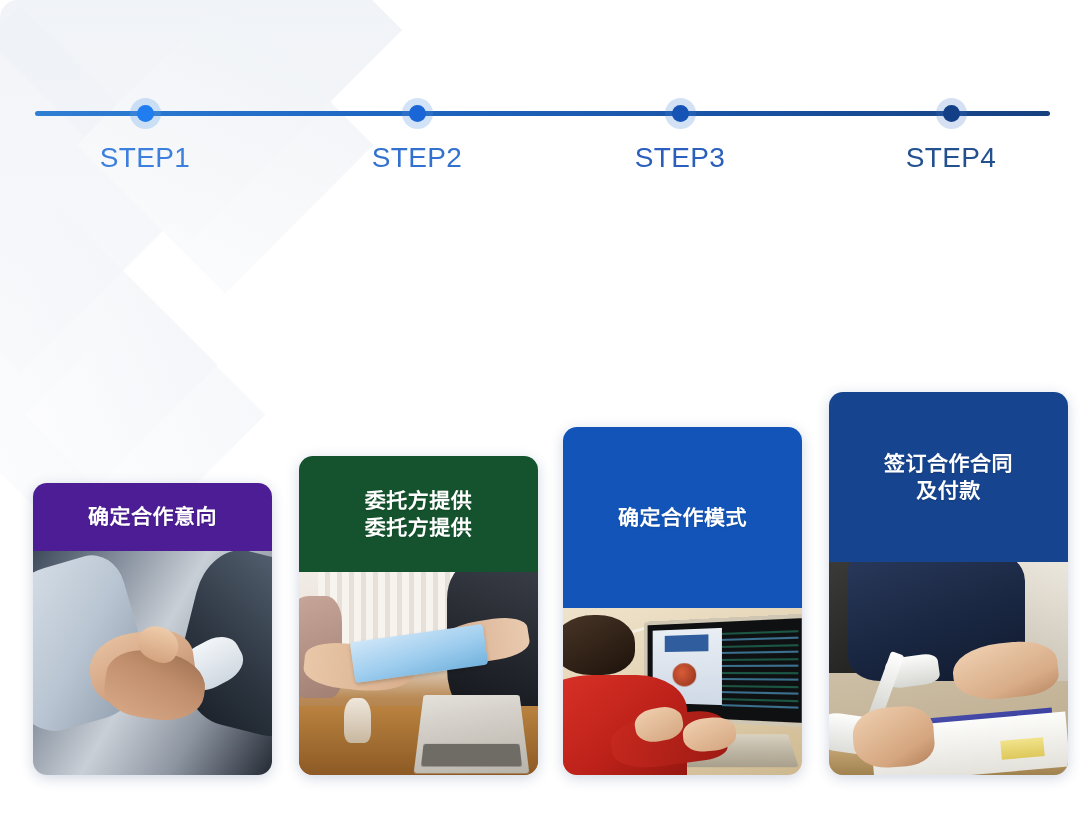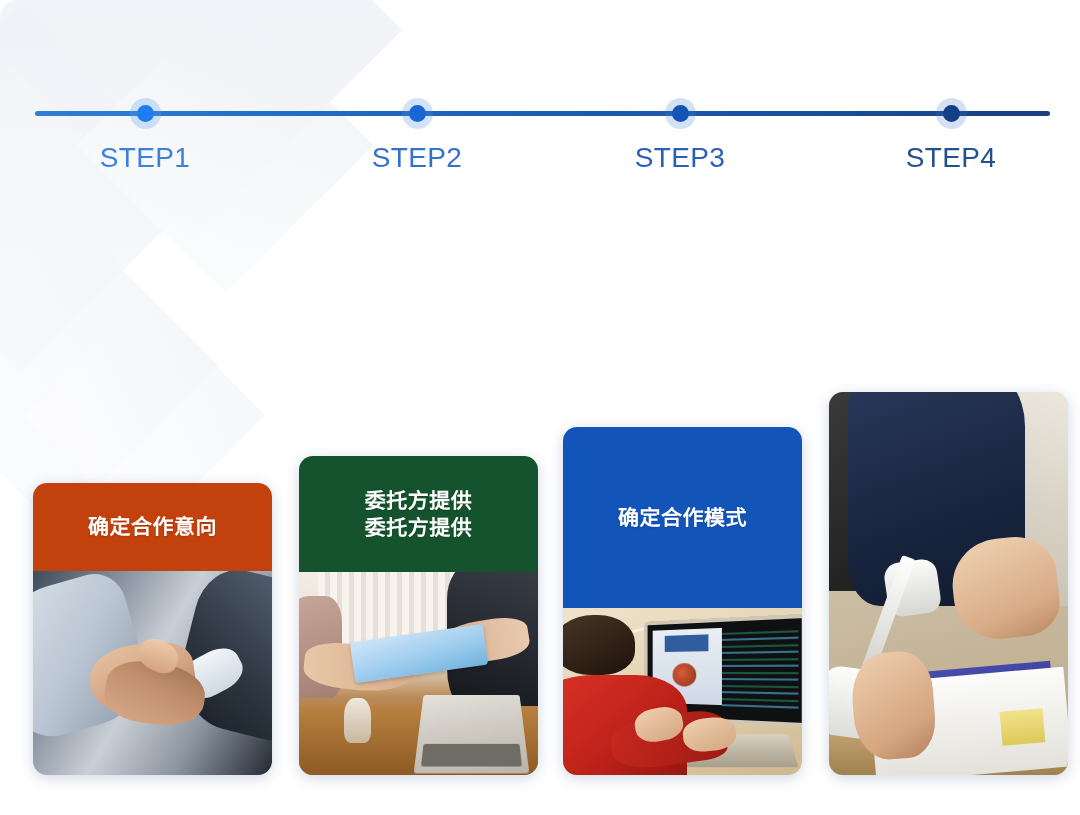--- a/index.html
+++ b/index.html
@@ -428,21 +428,21 @@
       <div class="node-dot" style="background:rgba(65,120,200,0.22)">
         <span class="core" style="background:#123f86"></span>
       </div>
       <div class="step-label" style="color:#23508f">STEP4</div>
     </div>
   </div>
 
   <div class="cards">
 
     <div class="card" style="left:33px; top:483px; height:292px">
-      <div class="card-head" style="background:#c2410c; height:88px">
+      <div class="card-head" style="background:#4c1d95; height:68px">
         <span>确定合作意向</span>
       </div>
       <div class="card-photo">
         <div class="photo-inner ph1">
           <div class="sleeveL"></div>
           <div class="sleeveR"></div>
           <div class="cuffR"></div>
           <div class="handA"></div>
           <div class="handB"></div>
           <div class="thumb"></div>
@@ -485,20 +485,24 @@
           <div class="head"></div>
           <div class="body"></div>
           <div class="armk"></div>
           <div class="handk1"></div>
           <div class="handk2"></div>
         </div>
       </div>
     </div>
 
     <div class="card" style="left:829px; top:392px; height:383px">
+      <div class="card-head" style="background:#16448e; height:170px; flex-direction:column">
+        <span>签订合作合同</span>
+        <span>及付款</span>
+      </div>
       <div class="card-photo">
         <div class="photo-inner ph4">
           <div class="bgdark"></div>
           <div class="bglight"></div>
           <div class="torso"></div>
           <div class="deskEdge"></div>
           <div class="folderBlue"></div>
           <div class="doc"></div>
           <div class="stickyNote"></div>
           <div class="cuff1"></div>

